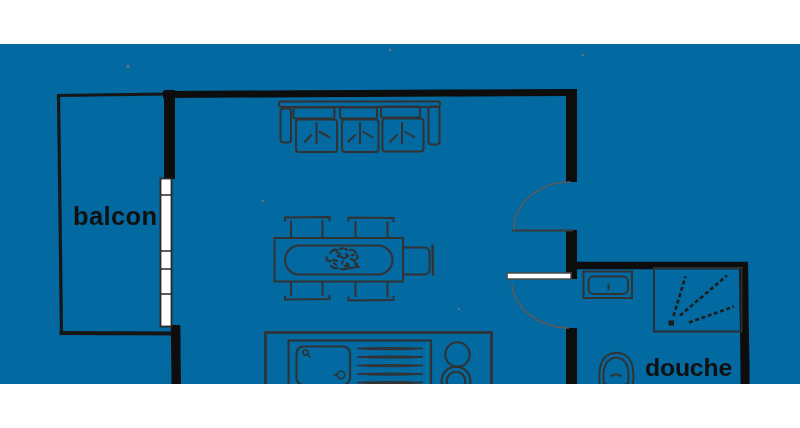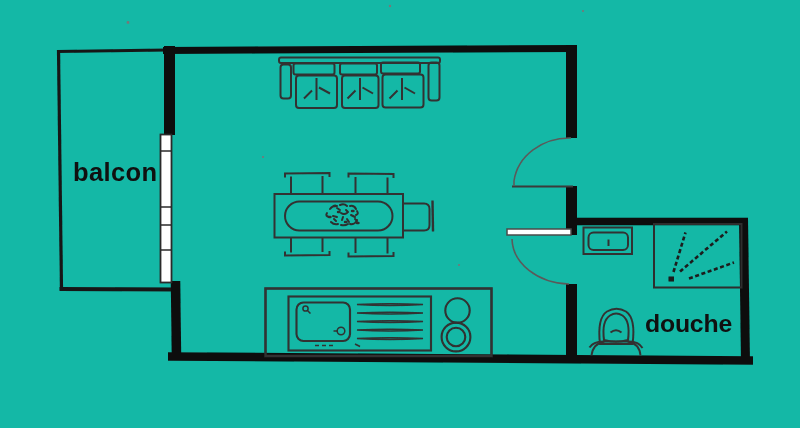--- a/index.html
+++ b/index.html
@@ -1,17 +1,17 @@
 <!DOCTYPE html>
 <html><head>
 <meta charset="utf-8">
 <style>
   html,body{margin:0;padding:0;background:#ffffff;}
-  #plan{position:relative;width:800px;height:428px;background:#14b8a6;overflow:hidden;
-        font-family:"Liberation Sans", sans-serif;}
+  #plan{position:relative;width:800px;height:340px;background:#0369a1;overflow:hidden;
+        font-family:"Liberation Sans", sans-serif;margin-top:44px;}
   svg{position:absolute;left:0;top:0;}
 </style>
 </head>
 <body>
 <div id="plan">
 <svg width="800" height="428" viewBox="0 0 800 428">
 <defs>
   <filter id="soft" x="-5%" y="-5%" width="110%" height="110%">
     <feGaussianBlur stdDeviation="0.45"></feGaussianBlur>
   </filter>

